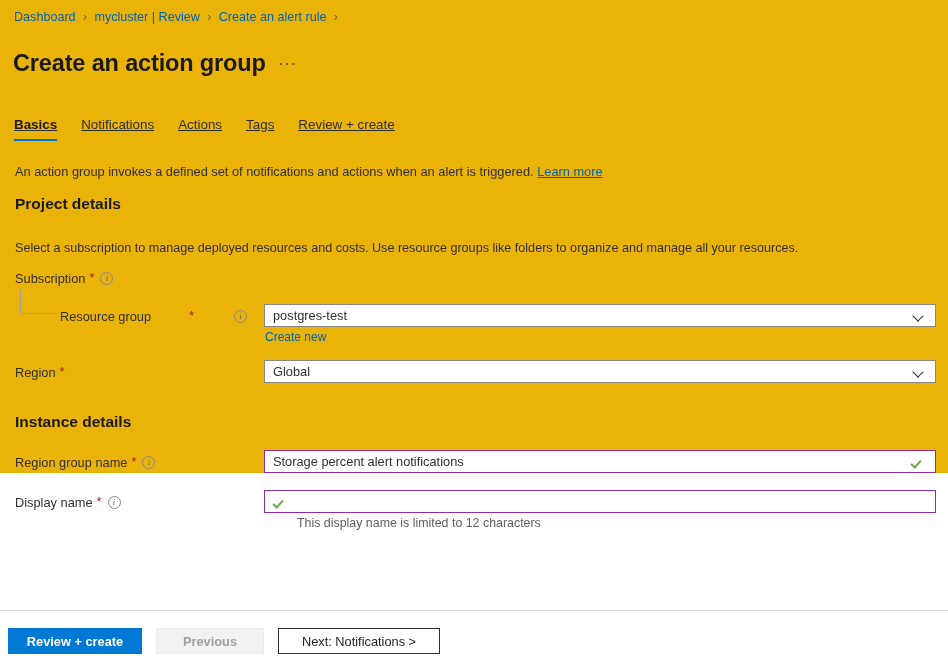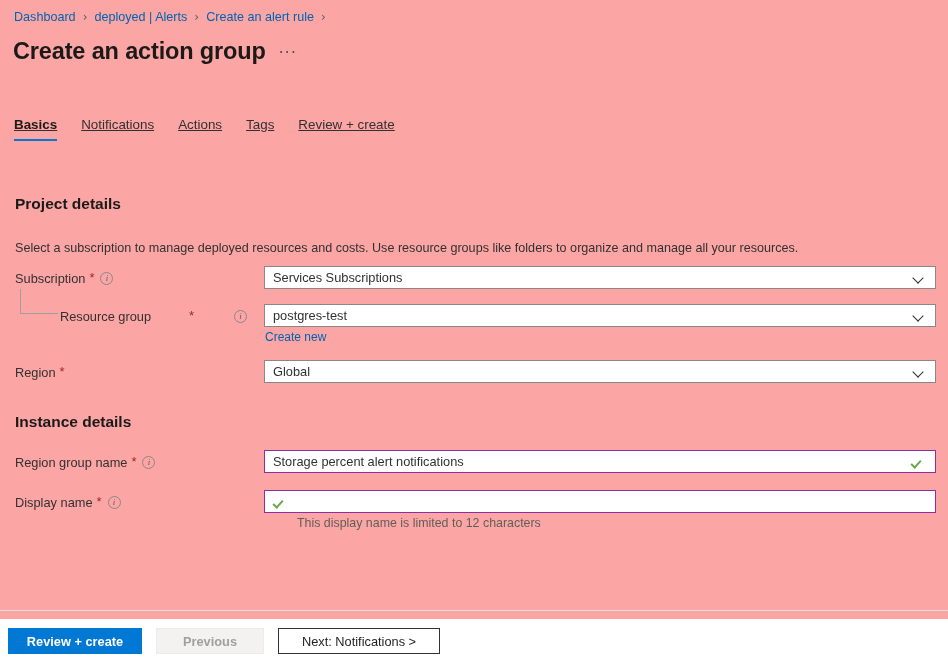--- a/index.html
+++ b/index.html
@@ -4,39 +4,39 @@
 <style>
   * { box-sizing: border-box; }
   html, body {
     margin: 0; padding: 0;
     width: 948px; height: 661px;
     background: #ffffff;
     font-family: "Liberation Sans", sans-serif;
     color: #323130;
     overflow: hidden;
   }
-  .page { position: relative; width: 948px; height: 619px; background:#fca5a5; }
+  .page { position: relative; width: 948px; height: 473px; background:#eab308; }
 
   
   .breadcrumb {
     position: absolute; left: 14px; top: 9px;
     display: flex; align-items: center;
     font-size: 12.6px; line-height: 16px;
   }
   .crumb {
     color: #0063b1; cursor: pointer; white-space: nowrap;
   }
   .crumb-sep {
     color: #605e5c; margin: 0 7px; font-size: 12px;
     font-family: "DejaVu Sans", sans-serif;
   }
 
   
   .title-row {
-    position: absolute; left: 13px; top: 36px;
+    position: absolute; left: 13px; top: 48px;
     display: flex; align-items: flex-end; gap: 13px;
   }
   .page-title {
     font-size: 23.5px; font-weight: 600; color: #1b1a19;
     letter-spacing: -0.15px; line-height: 30px;
   }
   .ellipsis-btn {
     font-size: 15px; color: #4b4b4b; line-height: 14px;
     letter-spacing: 1.4px; padding-bottom: 6px; cursor: pointer;
     font-family: "DejaVu Sans", sans-serif;
@@ -165,52 +165,52 @@
   }
 </style>
 </head>
 <body>
 
 <div class="page">
 
   <div class="breadcrumb">
     <span class="crumb">Dashboard</span>
     <span class="crumb-sep">›</span>
-    <span class="crumb">deployed | Alerts</span>
+    <span class="crumb">mycluster | Review</span>
     <span class="crumb-sep">›</span>
     <span class="crumb">Create an alert rule</span>
     <span class="crumb-sep">›</span>
   </div>
 
   <div class="title-row">
     <div class="page-title">Create an action group</div>
     <div class="ellipsis-btn">···</div>
   </div>
 
   <div class="tabs">
     <div class="tab active">Basics</div>
     <div class="tab">Notifications</div>
     <div class="tab">Actions</div>
     <div class="tab">Tags</div>
     <div class="tab">Review + create</div>
   </div>
 
+  <div class="intro">
+    <span>An action group invokes a defined set of notifications and actions when an alert is triggered.</span>
+    <a>Learn more</a>
+  </div>
 
   <div class="section-head" style="top:195px;">Project details</div>
   <div class="section-desc" style="top:232px;">Select a subscription to manage deployed resources and costs. Use resource groups like folders to organize and manage all your resources.</div>
 
   <div class="frow" style="top:266px;">
     <div class="flabel" style="left:15px;">
       <span>Subscription</span>
       <span class="req">*</span>
       <span class="info-icon">i</span>
-    </div>
-    <div class="ctrl" style="top:0;">
-      <span class="val">Services Subscriptions</span>
-      <span class="chev"></span>
     </div>
   </div>
 
   <div class="elbow"></div>
 
   <div class="frow" style="top:304px;">
     <div class="flabel" style="left:60px;gap:40px;">
       <span>Resource group</span>
       <span class="req">*</span>
       <span class="info-icon">i</span>

